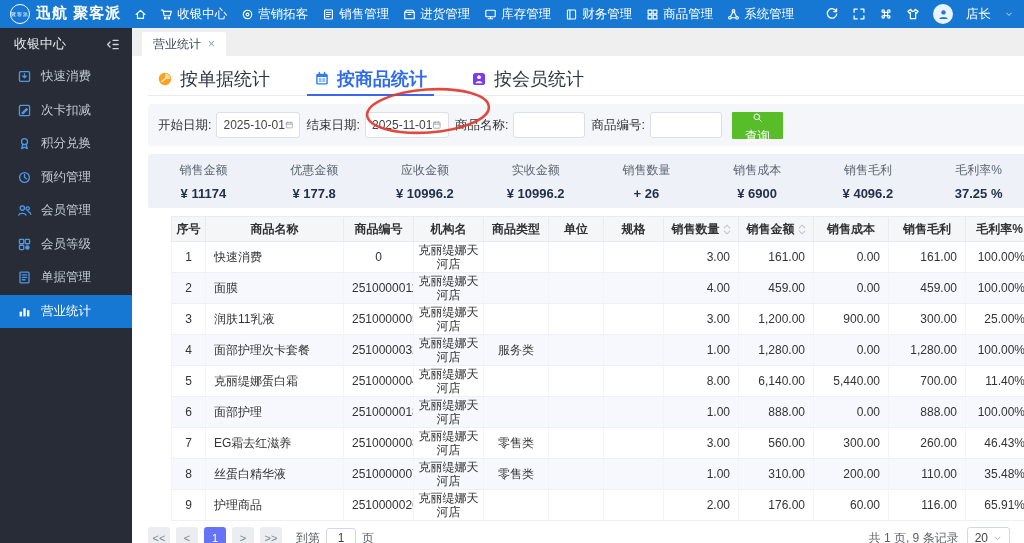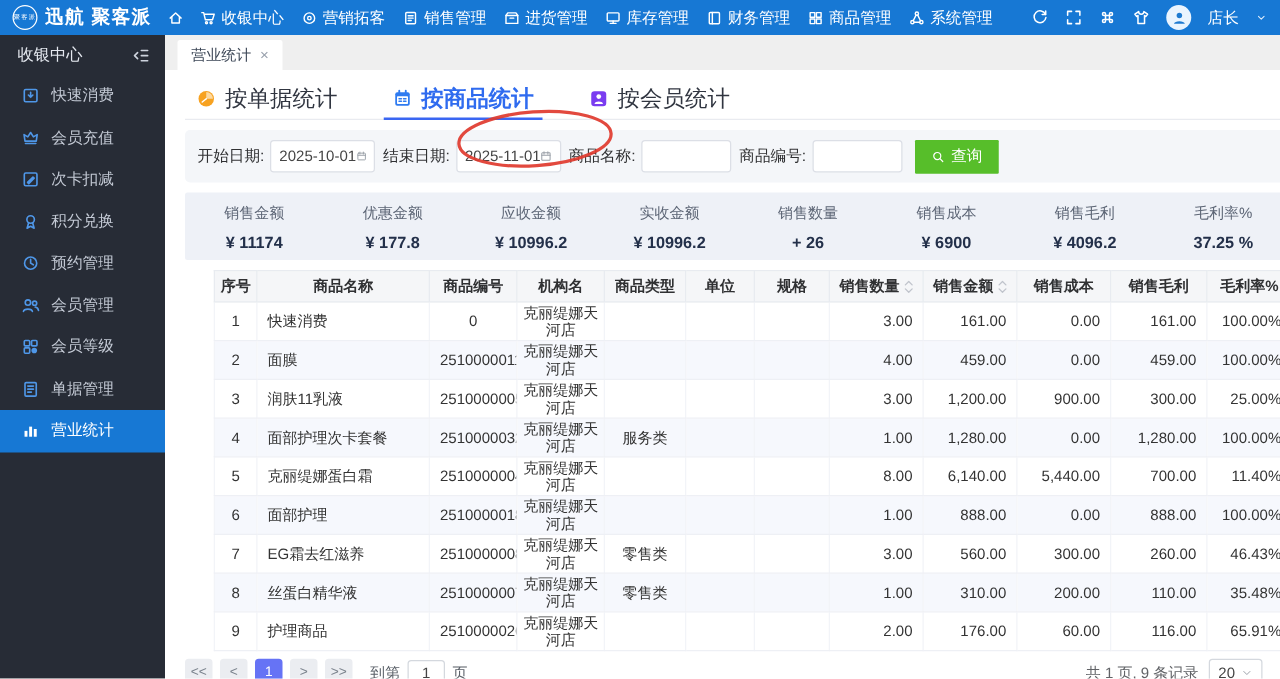--- a/index.html
+++ b/index.html
@@ -51,21 +51,21 @@
   .ctab.active::after { content:""; position:absolute; left:0; right:0; bottom:-1px; height:2px; background:#3a66f2; }
 
   
   .filterbar { margin-top:8px; background:#f4f6f9; border-radius:4px; height:42px; display:flex; align-items:center; padding:0 10px; gap:6px; font-size:12.5px; color:#303133; }
   .fld { display:flex; align-items:center; gap:5px; white-space:nowrap; }
   .selectbox { width:100px; height:26px; background:#fff; border:1px solid #dcdfe6; border-radius:3px; display:flex; align-items:center; justify-content:space-between; padding:0 7px; font-size:12px; color:#444; cursor:pointer; }
   .selectbox .icon, .psel .icon { width:9px; height:9px; color:#9aa0a8; }
   .datebox { width:84px; height:26px; background:#fff; border:1px solid #dcdfe6; border-radius:3px; display:flex; align-items:center; justify-content:space-between; padding:0 6px; font-size:12px; color:#444; cursor:pointer; }
   .datebox .icon { width:12px; height:12px; color:#9aa0a8; }
   .txtinput { width:72px; height:26px; border:1px solid #dcdfe6; border-radius:3px; background:#fff; font:12px "Liberation Sans","DejaVu Sans",sans-serif; padding:0 6px; outline:none; color:#444; }
-  .btn-search { height:27px; background:#57be2a; color:#fff; border:none; border-radius:1px; display:flex; align-items:center; gap:5px; padding:0 13px; font-size:12.5px; cursor:pointer; margin-left:4px; }
+  .btn-search { height:27px; background:#57be2a; color:#fff; border:none; border-radius:1px; display:flex; align-items:center; gap:5px; padding:0 13px; font-size:12.5px; cursor:pointer; margin-left:4px;flex-direction:column; }
   .btn-search .icon { width:11px; height:11px; }
 
   
   .summary { margin-top:8px; background:#eef1f7; height:54px; display:grid; grid-template-columns:repeat(8,1fr); align-items:center; border-radius:2px; }
   .sum-cell { text-align:center; }
   .sum-label { font-size:12px; color:#5c6575; margin-bottom:7px; }
   .sum-value { font-size:13px; font-weight:bold; color:#23304a; }
 
   
   table { width:862px; border-collapse:collapse; margin-top:8px; table-layout:fixed; font-size:12px; color:#333;margin-left:23px; }
@@ -241,29 +241,20 @@
       </div>
       <nav id="sidemenu">
           <div class="snav-item">
     <span class="icon i15">
               <svg viewBox="0 0 16 16" fill="none" stroke="currentColor" stroke-width="1.4" stroke-linecap="round" stroke-linejoin="round">
                 <rect x="2.6" y="2.8" width="10.8" height="10.4" rx="1.2"></rect>
                 <path d="M8 5.2v4.2M6.1 7.5 8 9.4l1.9-1.9"></path>
               </svg>
             </span>
     <span>快速消费</span>
-          </div>
-          <div class="snav-item">
-    <span class="icon i15">
-              <svg viewBox="0 0 16 16" fill="none" stroke="currentColor" stroke-width="1.4" stroke-linecap="round" stroke-linejoin="round">
-                <path d="M3.2 10.6 2.4 5l3.2 1.9L8 3.2l2.4 3.7L13.6 5l-.8 5.6z"></path>
-                <path d="M3.6 12.6h8.8"></path>
-              </svg>
-            </span>
-    <span>会员充值</span>
           </div>
           <div class="snav-item">
     <span class="icon i15">
               <svg viewBox="0 0 16 16" fill="none" stroke="currentColor" stroke-width="1.4" stroke-linecap="round" stroke-linejoin="round">
                 <rect x="2.6" y="2.6" width="10.8" height="10.8" rx="1.2"></rect>
                 <path d="M5.4 10.6 10 6l1 1-4.6 4.6z"></path>
               </svg>
             </span>
     <span>次卡扣减</span>
           </div>

